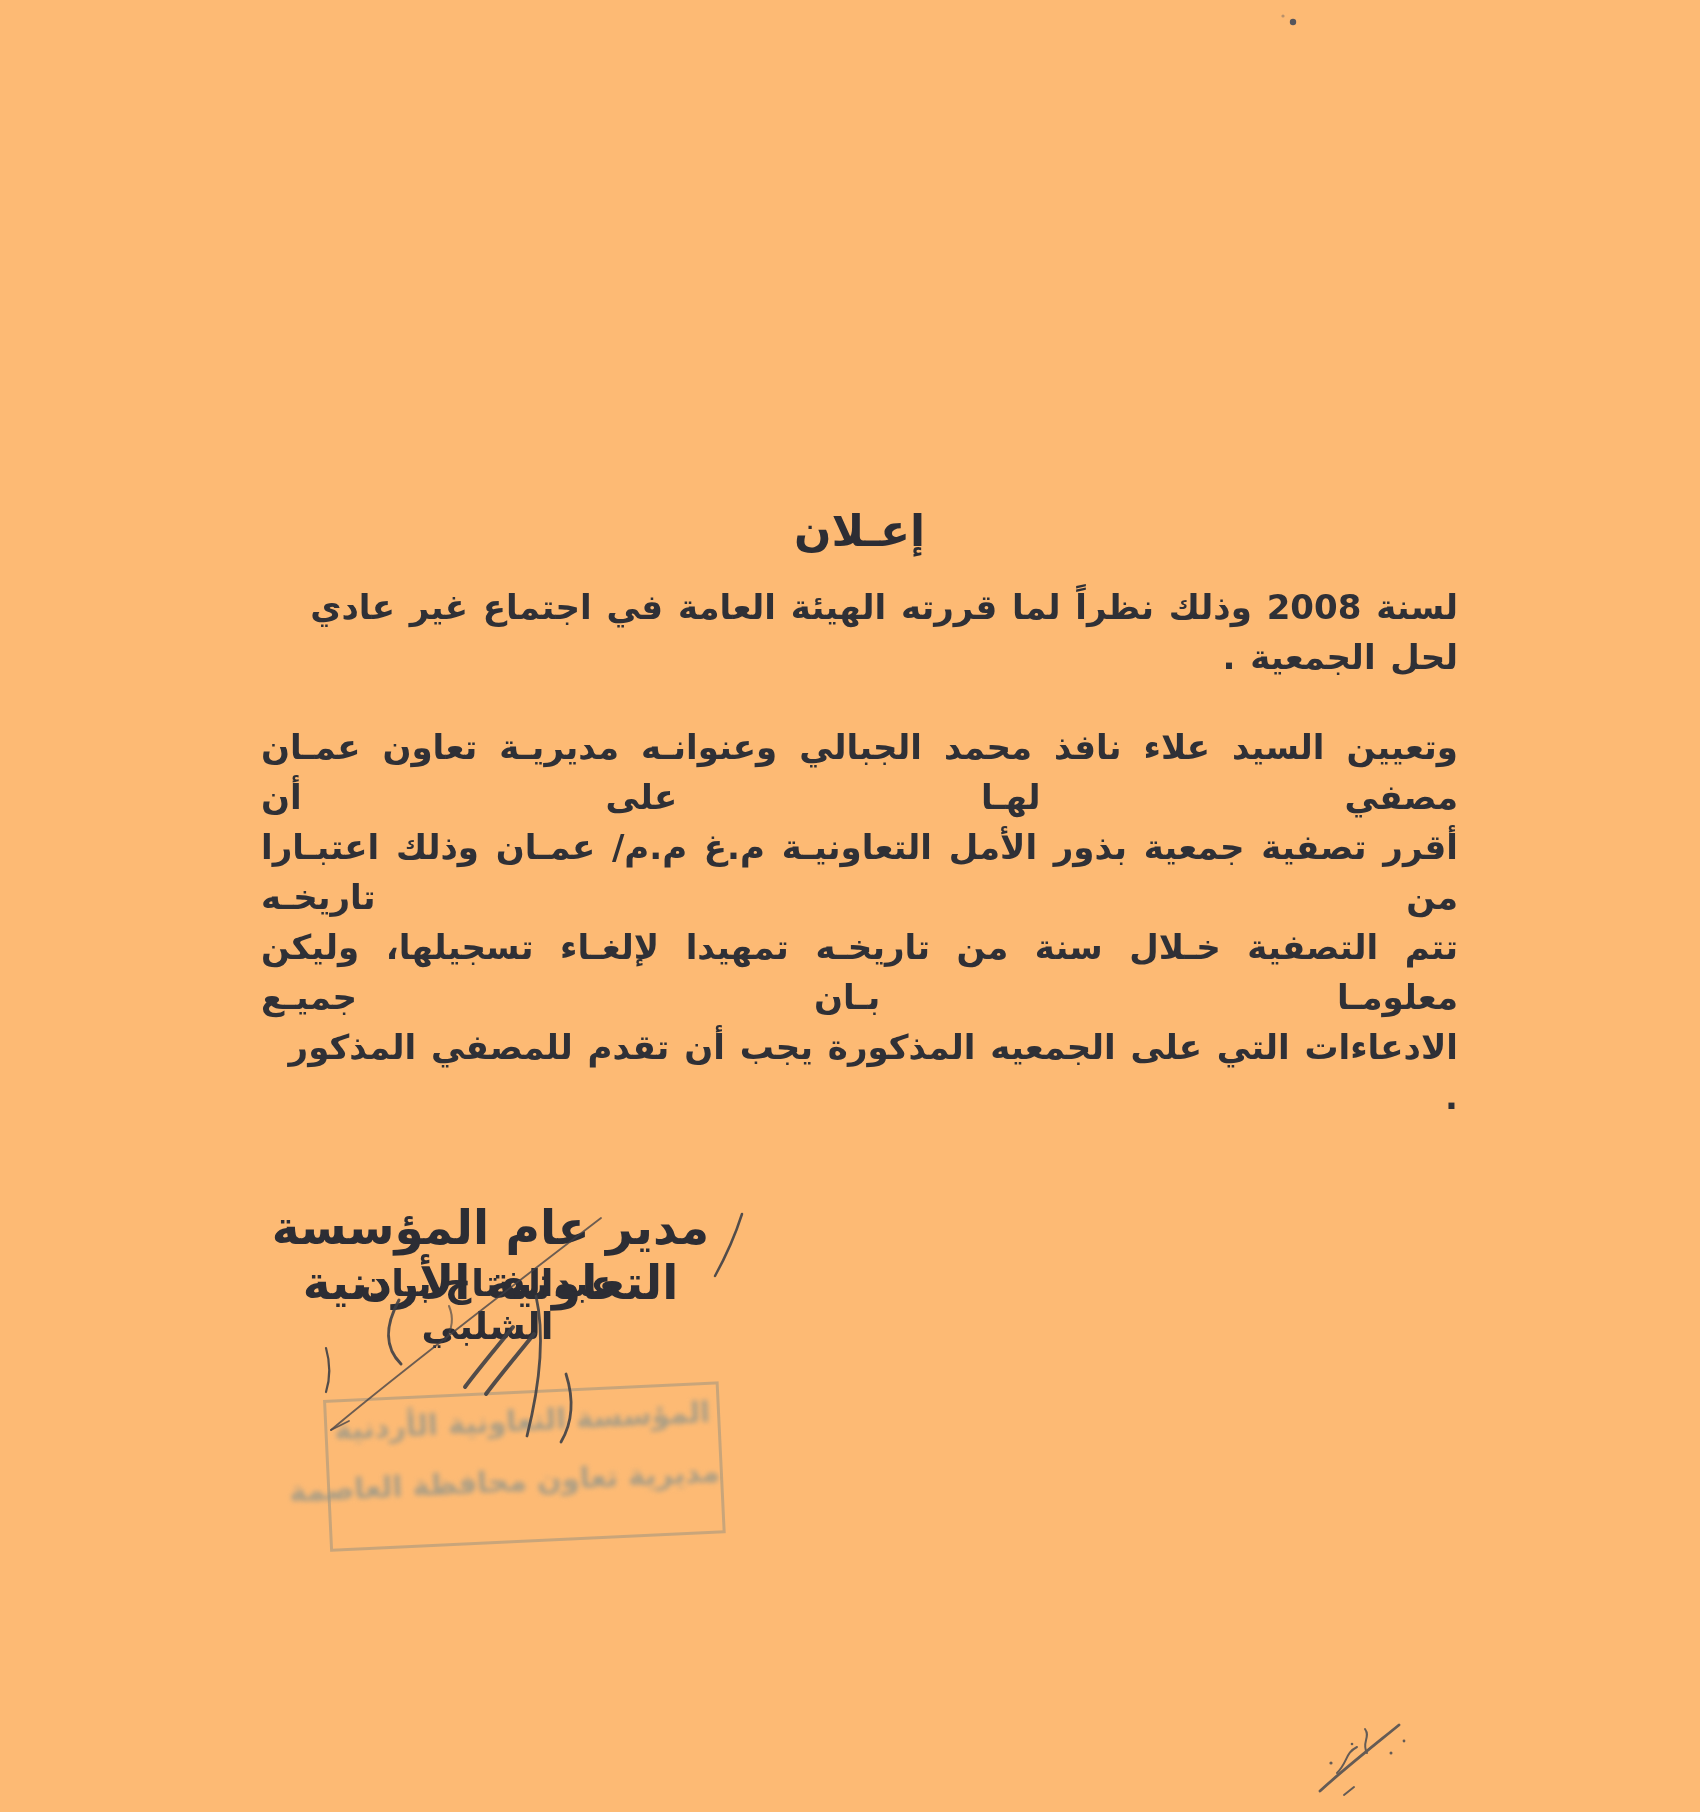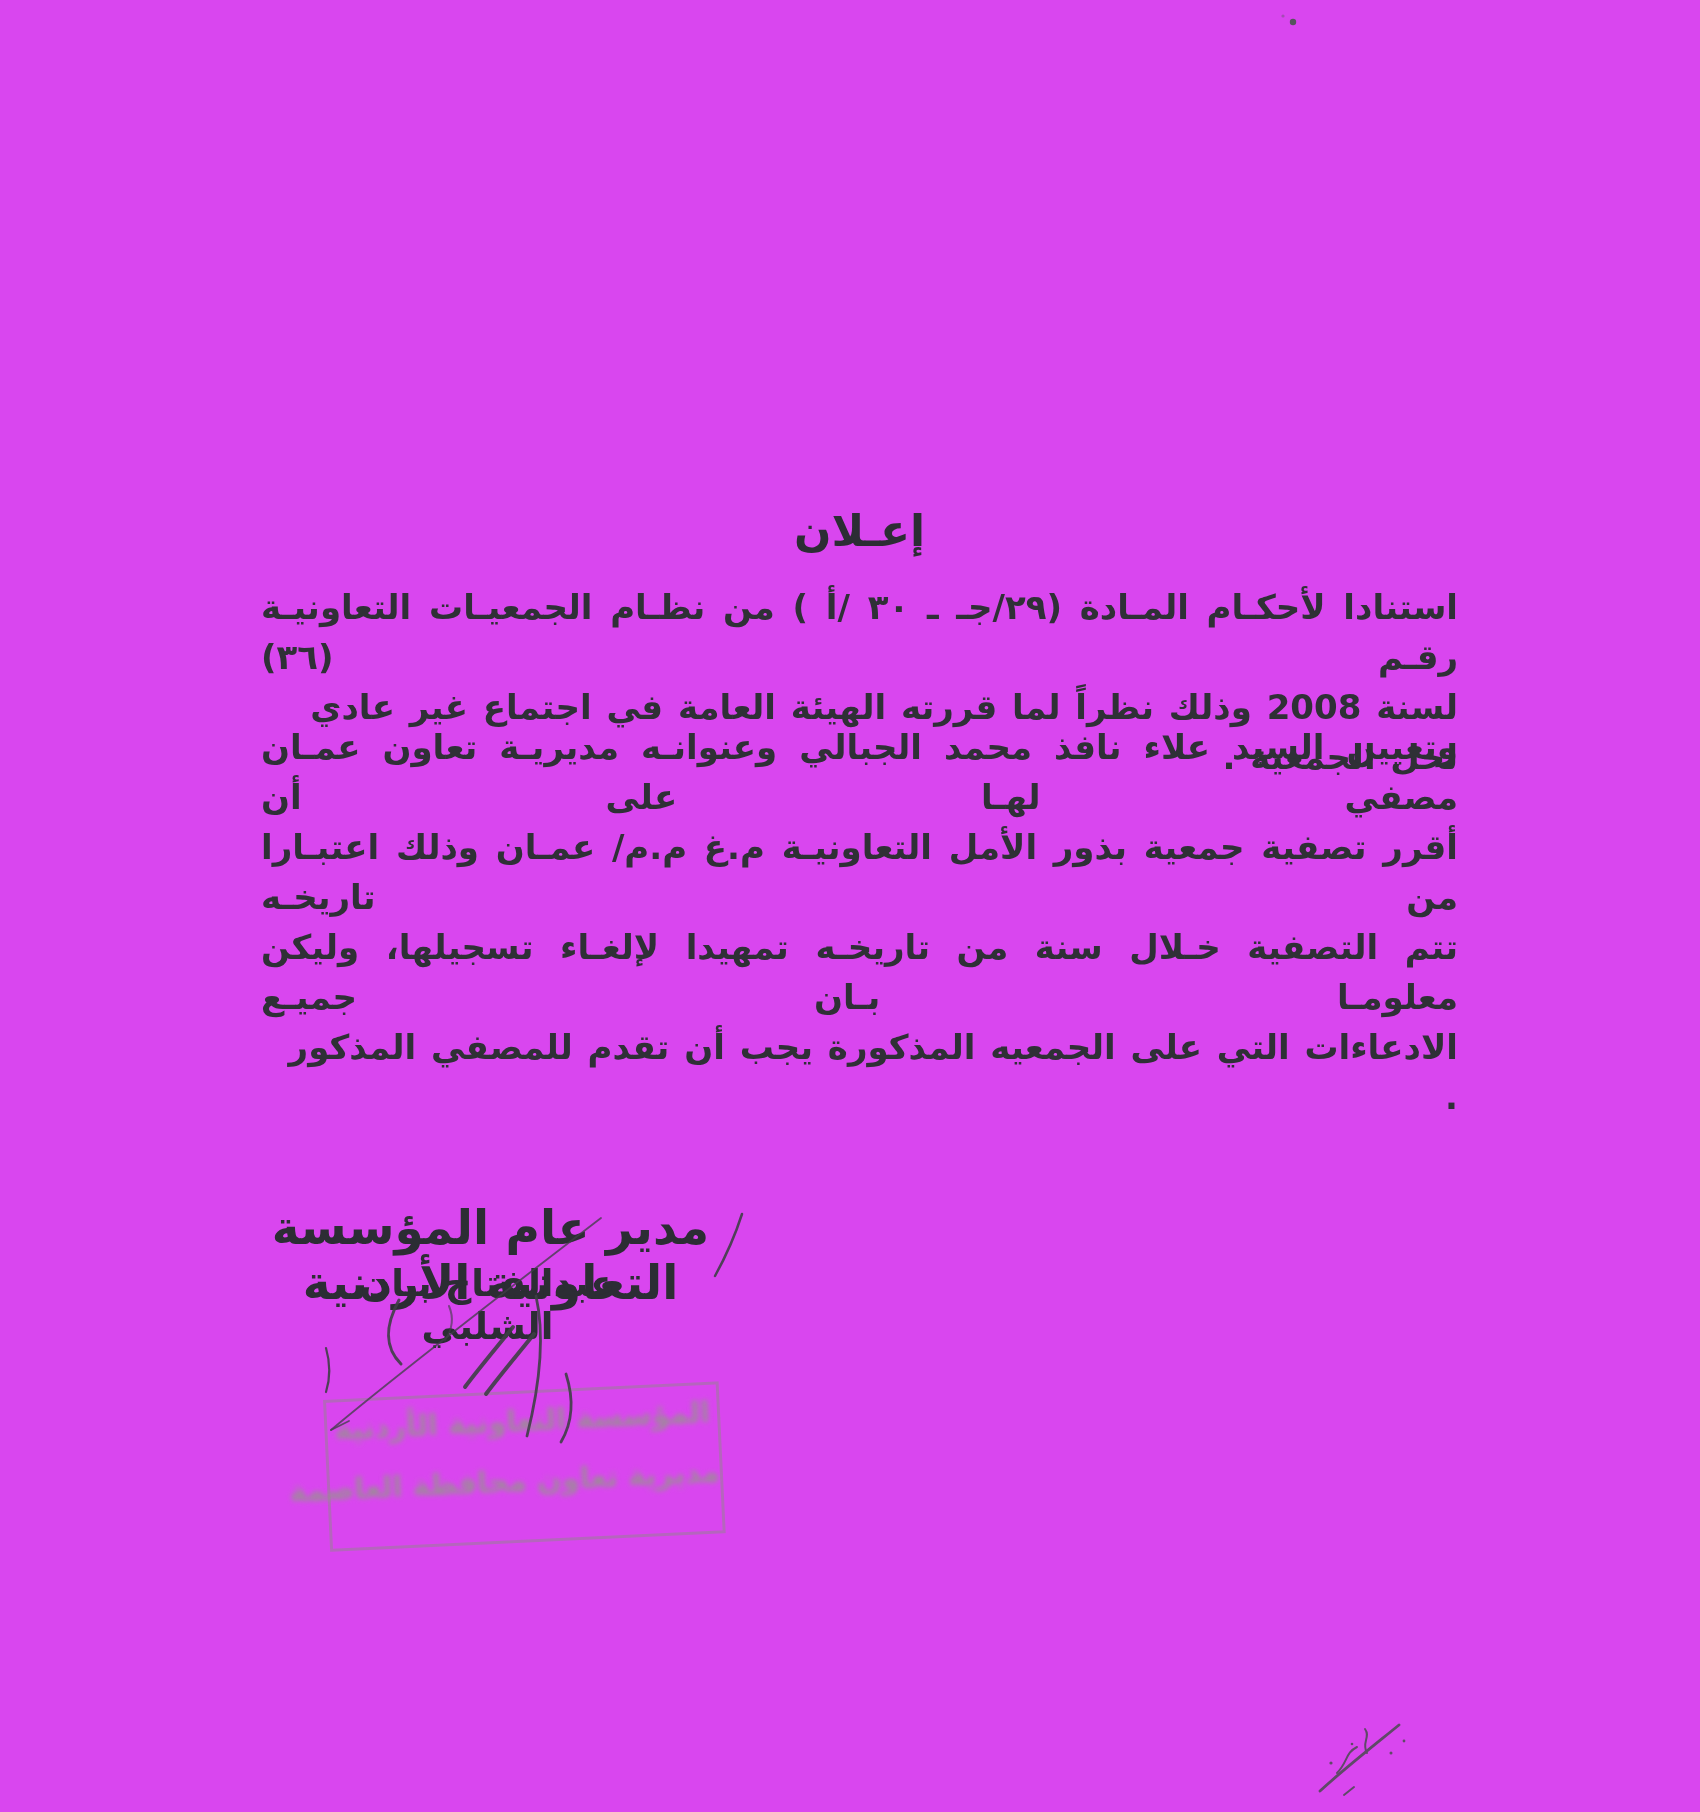--- a/index.html
+++ b/index.html
@@ -1,19 +1,19 @@
 <!DOCTYPE html>
 <html lang="ar" dir="rtl"><head>
 <meta charset="utf-8">
 <style>
   html,body{margin:0;padding:0;background:#e9e9e9;}
   .page{
     position:relative;
     width:1700px;height:1812px;
-    background:#d946ef;
+    background:#fdba74;
     overflow:hidden;
     font-family:"DejaVu Sans", sans-serif;
     direction:rtl;
     color:#2f3036;
   }
   .title{
     position:absolute;
     top:476px;right:242px;
     width:1197px;
     padding-left:28px;
@@ -72,21 +72,20 @@
   .ink-layer{position:absolute;left:0;top:0;pointer-events:none;}
 </style>
 </head>
 <body>
 
 <div class="page">
 
   <h1 class="title">إعـلان</h1>
 
   <div class="para para-1">
-    <div class="line">استنادا لأحكـام المـادة (٢٩/جـ ـ ٣٠ /أ ) من نظـام الجمعيـات التعاونيـة رقـم (٣٦)</div>
     <div class="line last">لسنة 2008 وذلك نظراً لما قررته الهيئة العامة في اجتماع غير عادي لحل الجمعية .</div>
   </div>
 
   <div class="para para-2">
     <div class="line">وتعيين السيد علاء نافذ محمد الجبالي وعنوانـه مديريـة تعاون عمـان  مصفي لهـا على أن</div>
     <div class="line">أقرر تصفية جمعية بذور الأمل التعاونيـة م.غ م.م/ عمـان وذلك اعتبـارا من تاريخـه</div>
     <div class="line">تتم التصفية خـلال سنة من تاريخـه تمهيدا لإلغـاء تسجيلها، وليكن معلومـا بـان جميـع</div>
     <div class="line last">الادعاءات التي على الجمعيه المذكورة يجب أن تقدم للمصفي  المذكور .</div>
   </div>
 

